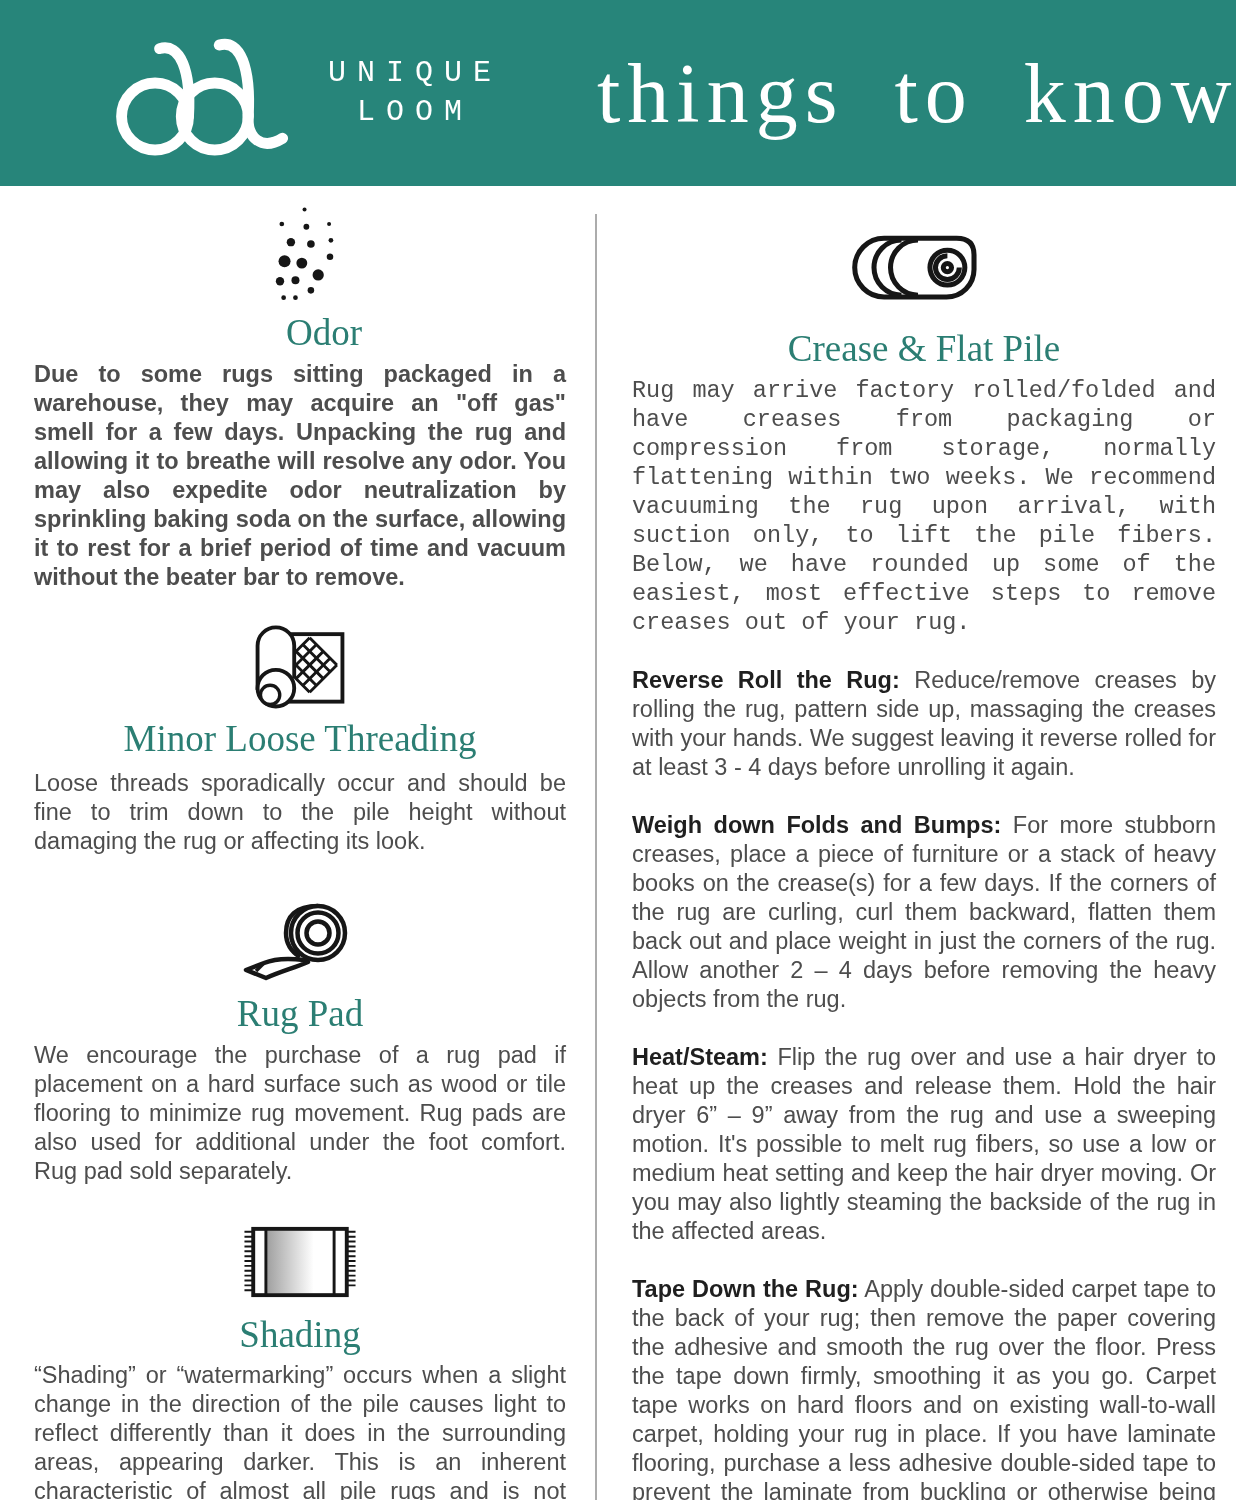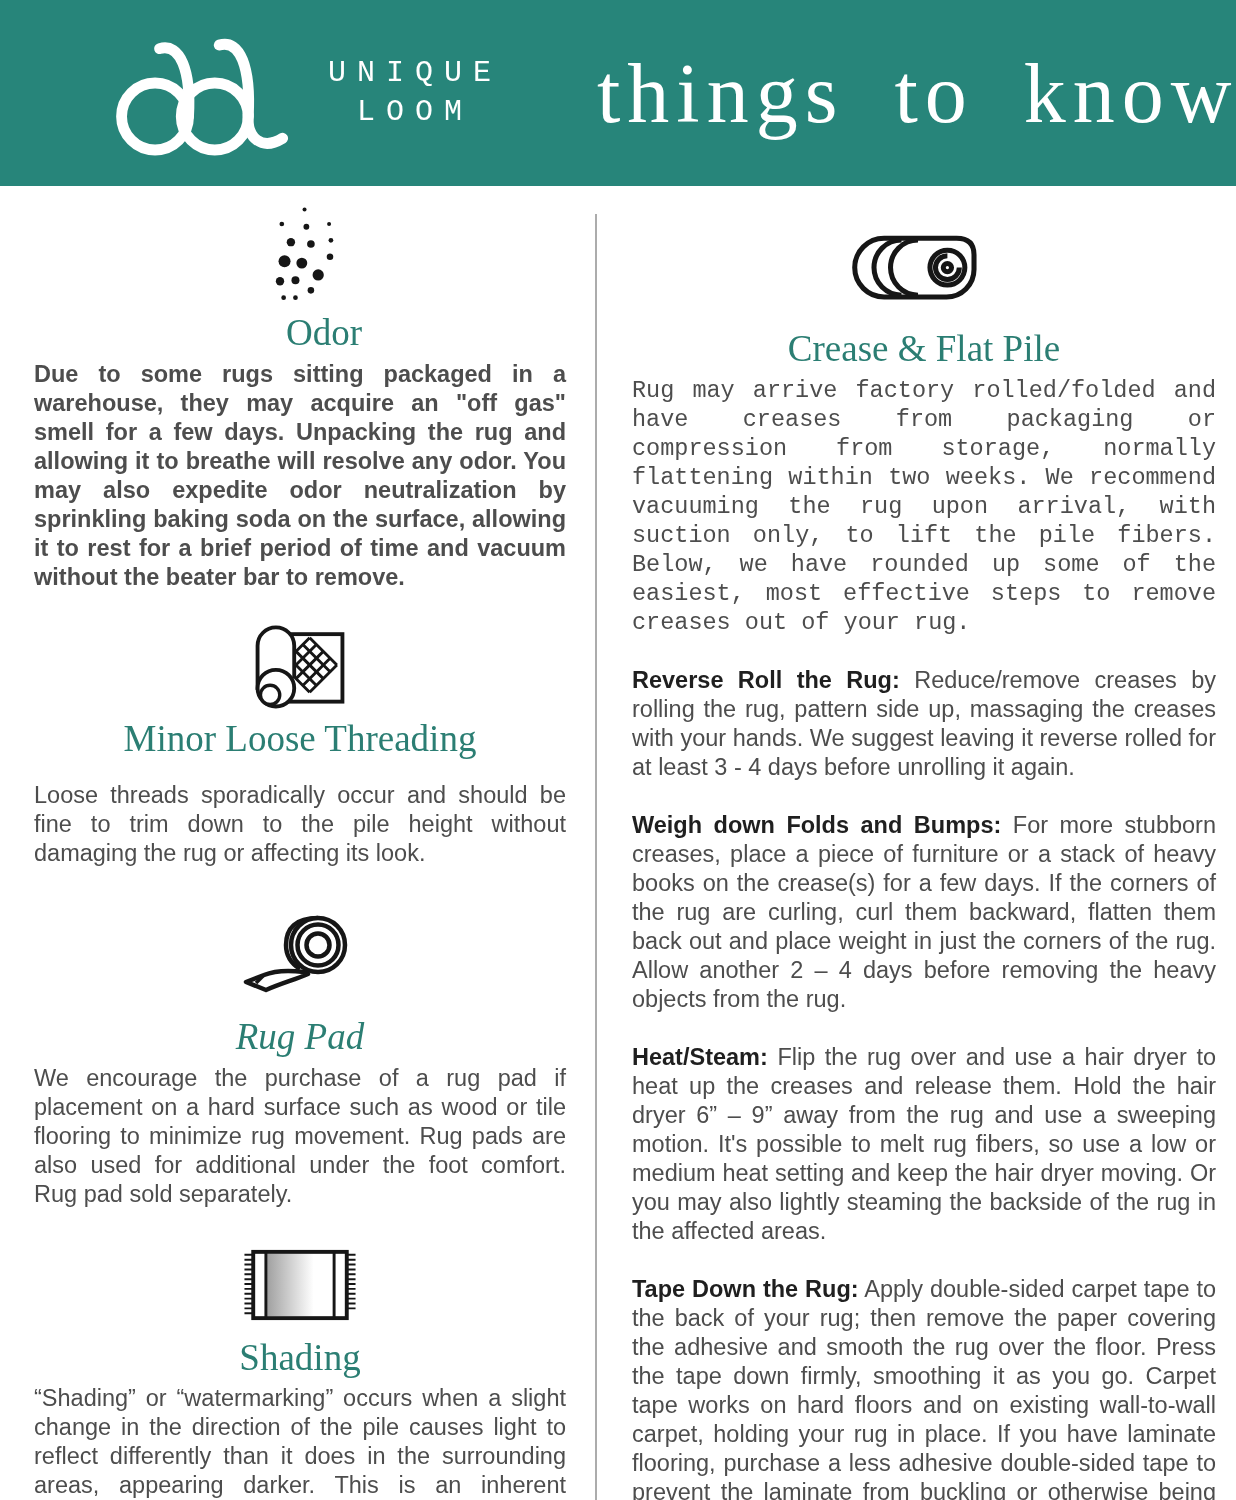--- a/index.html
+++ b/index.html
@@ -71,23 +71,23 @@
     color:var(--label-ink,#1F1F1F);
     font-weight:700;
   }
 
   
   .m-odor-icon   { margin-top:16px;  height:102px; }
   .m-odor-head   { margin-top:8px;margin-left:48px; }
   .m-odor-body   { margin-top:5px;font-weight:bold; }
   .m-roll-icon   { margin-top:22px;  height:100px; }
   .m-roll-head   { margin-top:4px; }
-  .m-roll-body   { margin-top:21px; }
+  .m-roll-body   { margin-top:9px; }
   .m-tape-icon   { margin-top:40px;  height:88px; }
-  .m-tape-head   { margin-top:20px;font-style:italic; }
+  .m-tape-head   { margin-top:9px; }
   .m-tape-body   { margin-top:5px; }
   .m-rug-icon    { margin-top:36px;  height:78px; }
   .m-rug-head    { margin-top:14px; }
   .m-rug-body    { margin-top:5px; }
 
   
   .m-crease-icon { margin-top:52px;  height:70px; }
   .m-crease-head { margin-top:20px; }
   .m-crease-body { margin-top:5px;font-family:Liberation Mono, monospace; }
   .tip           { margin-top:29px; }

